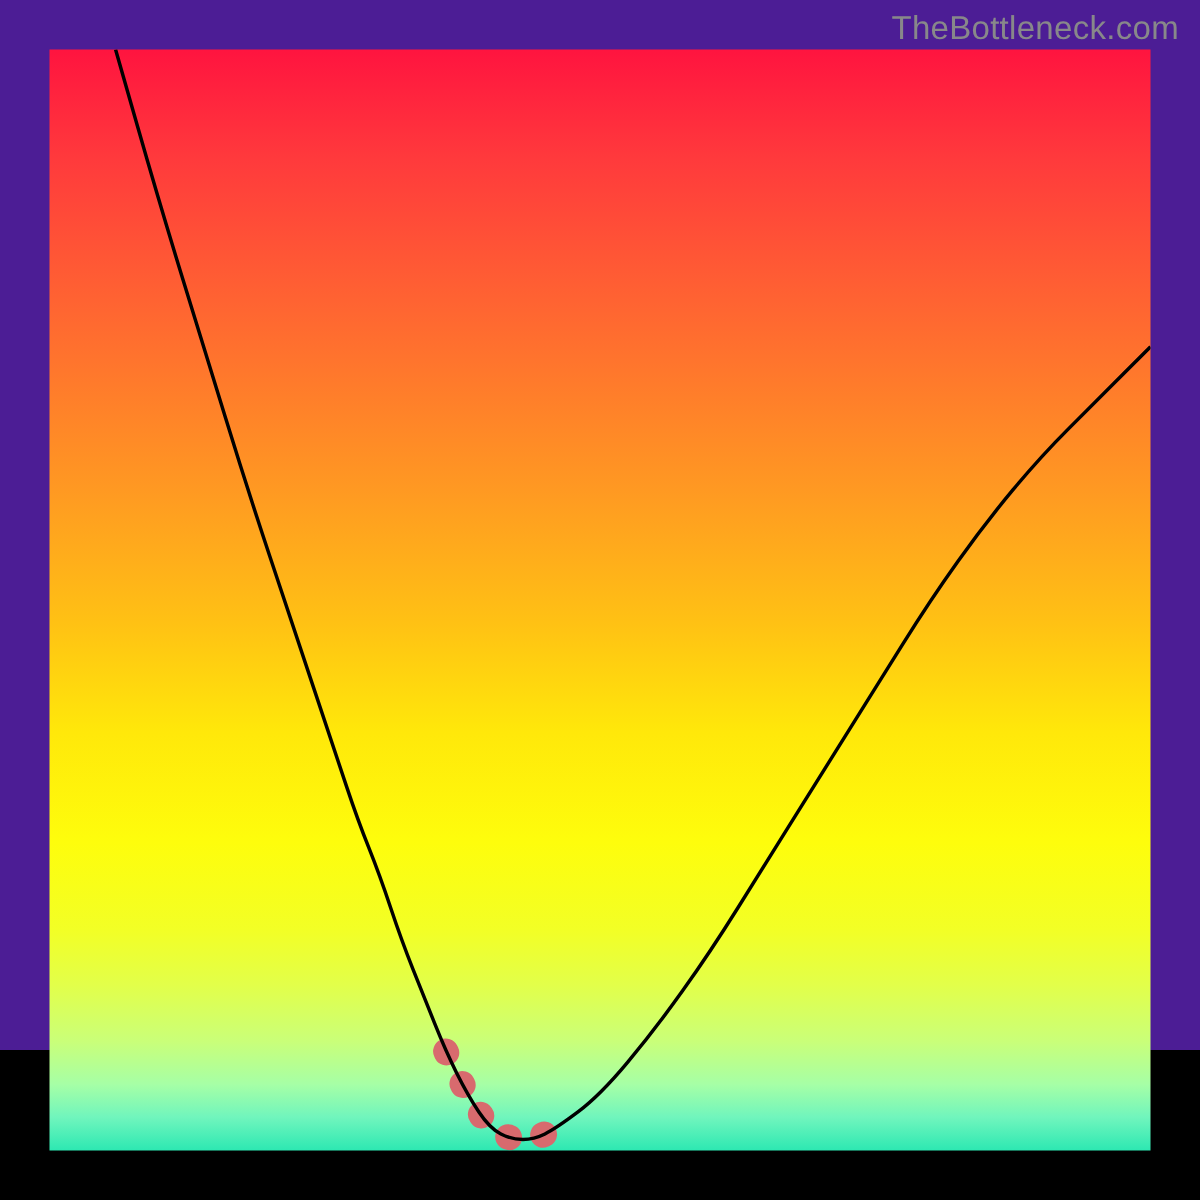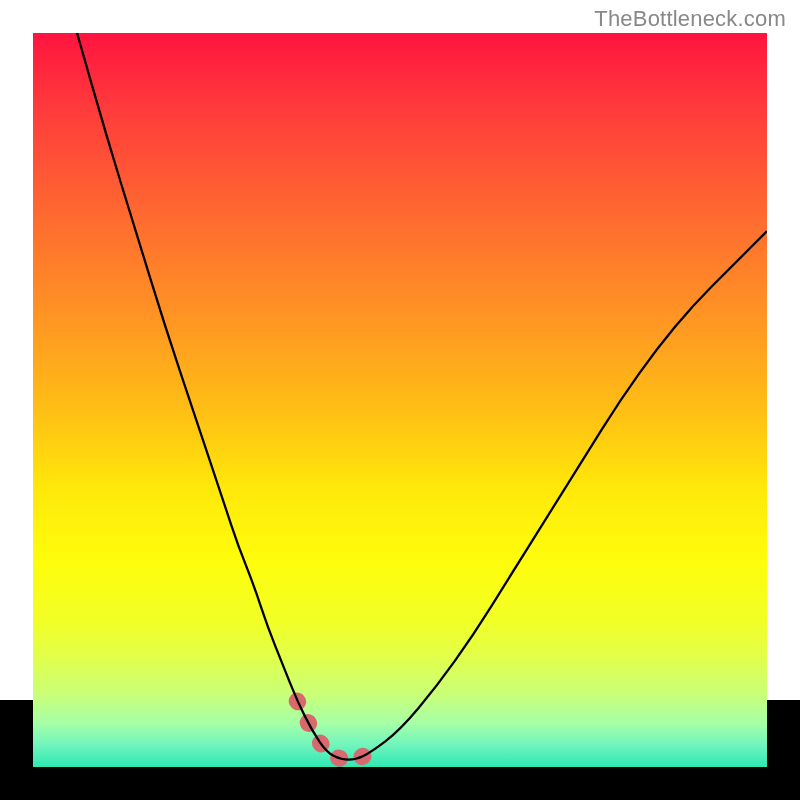--- a/index.html
+++ b/index.html
@@ -1,21 +1,21 @@
 <!DOCTYPE html>
 <html><head>
 <meta charset="utf-8">
 <style>
   * { margin: 0; padding: 0; box-sizing: border-box; }
   html, body { width: 800px; height: 800px; overflow: hidden; background: #000; }
   .container {
     position: relative;
     width: 800px;
     height: 700px;
-    background: #ffffff;
+    background: #4c1d95;
     text-align: center;
   }
   .plot-area {
     position: absolute;
     left: 33px;
     top: 33px;
     width: 734px;
     height: 734px;
     background: linear-gradient(to bottom,
       #ff143f 0%,

